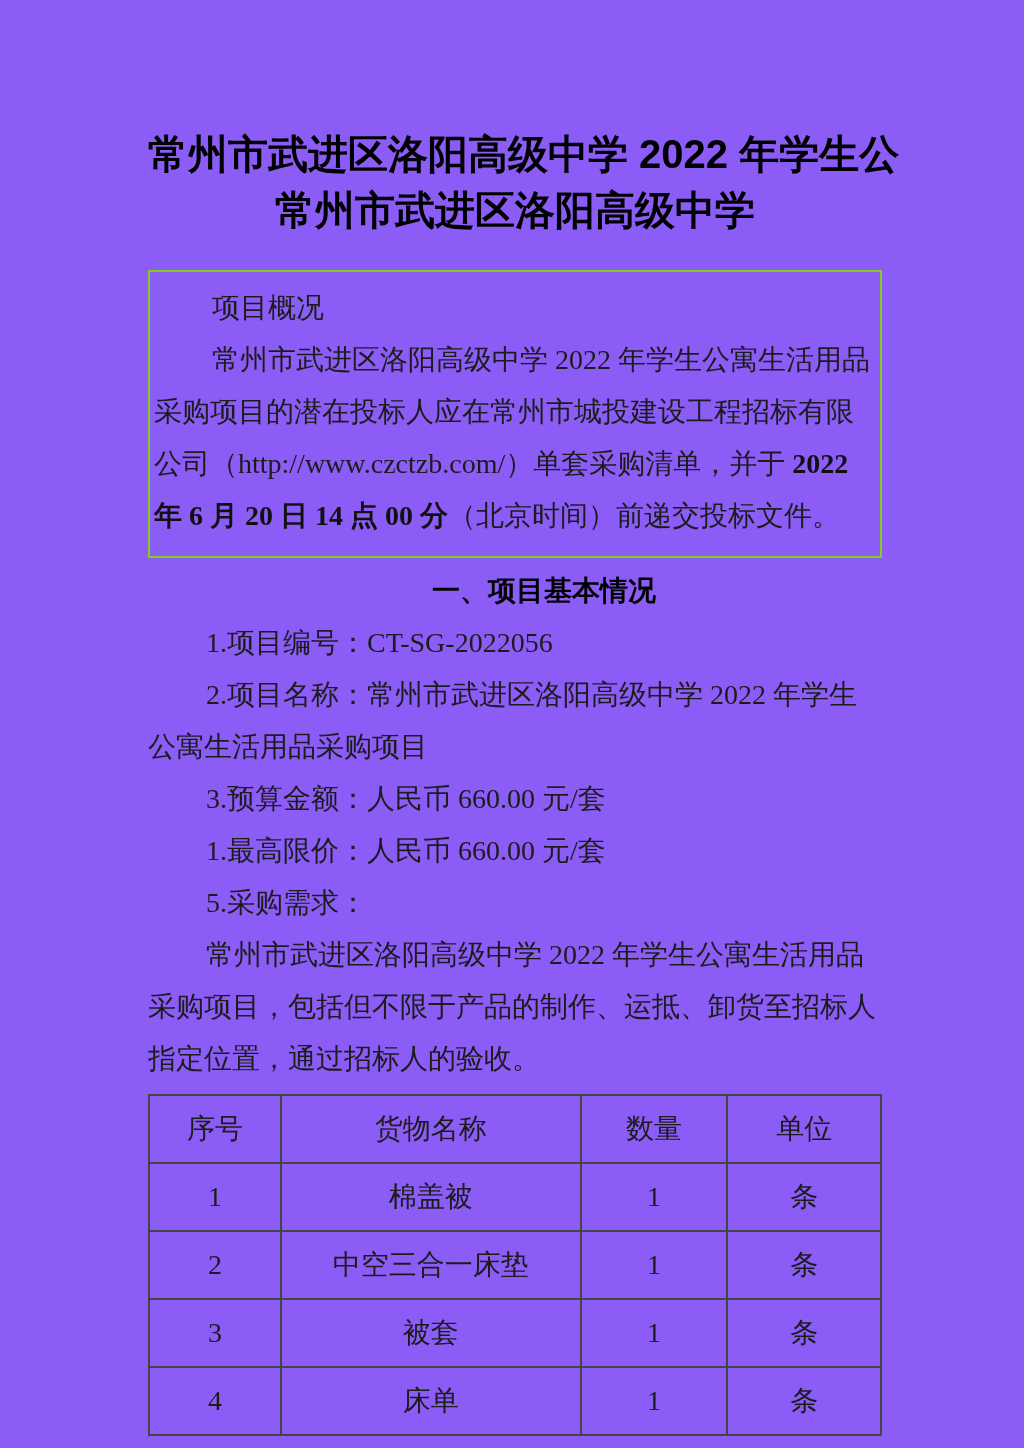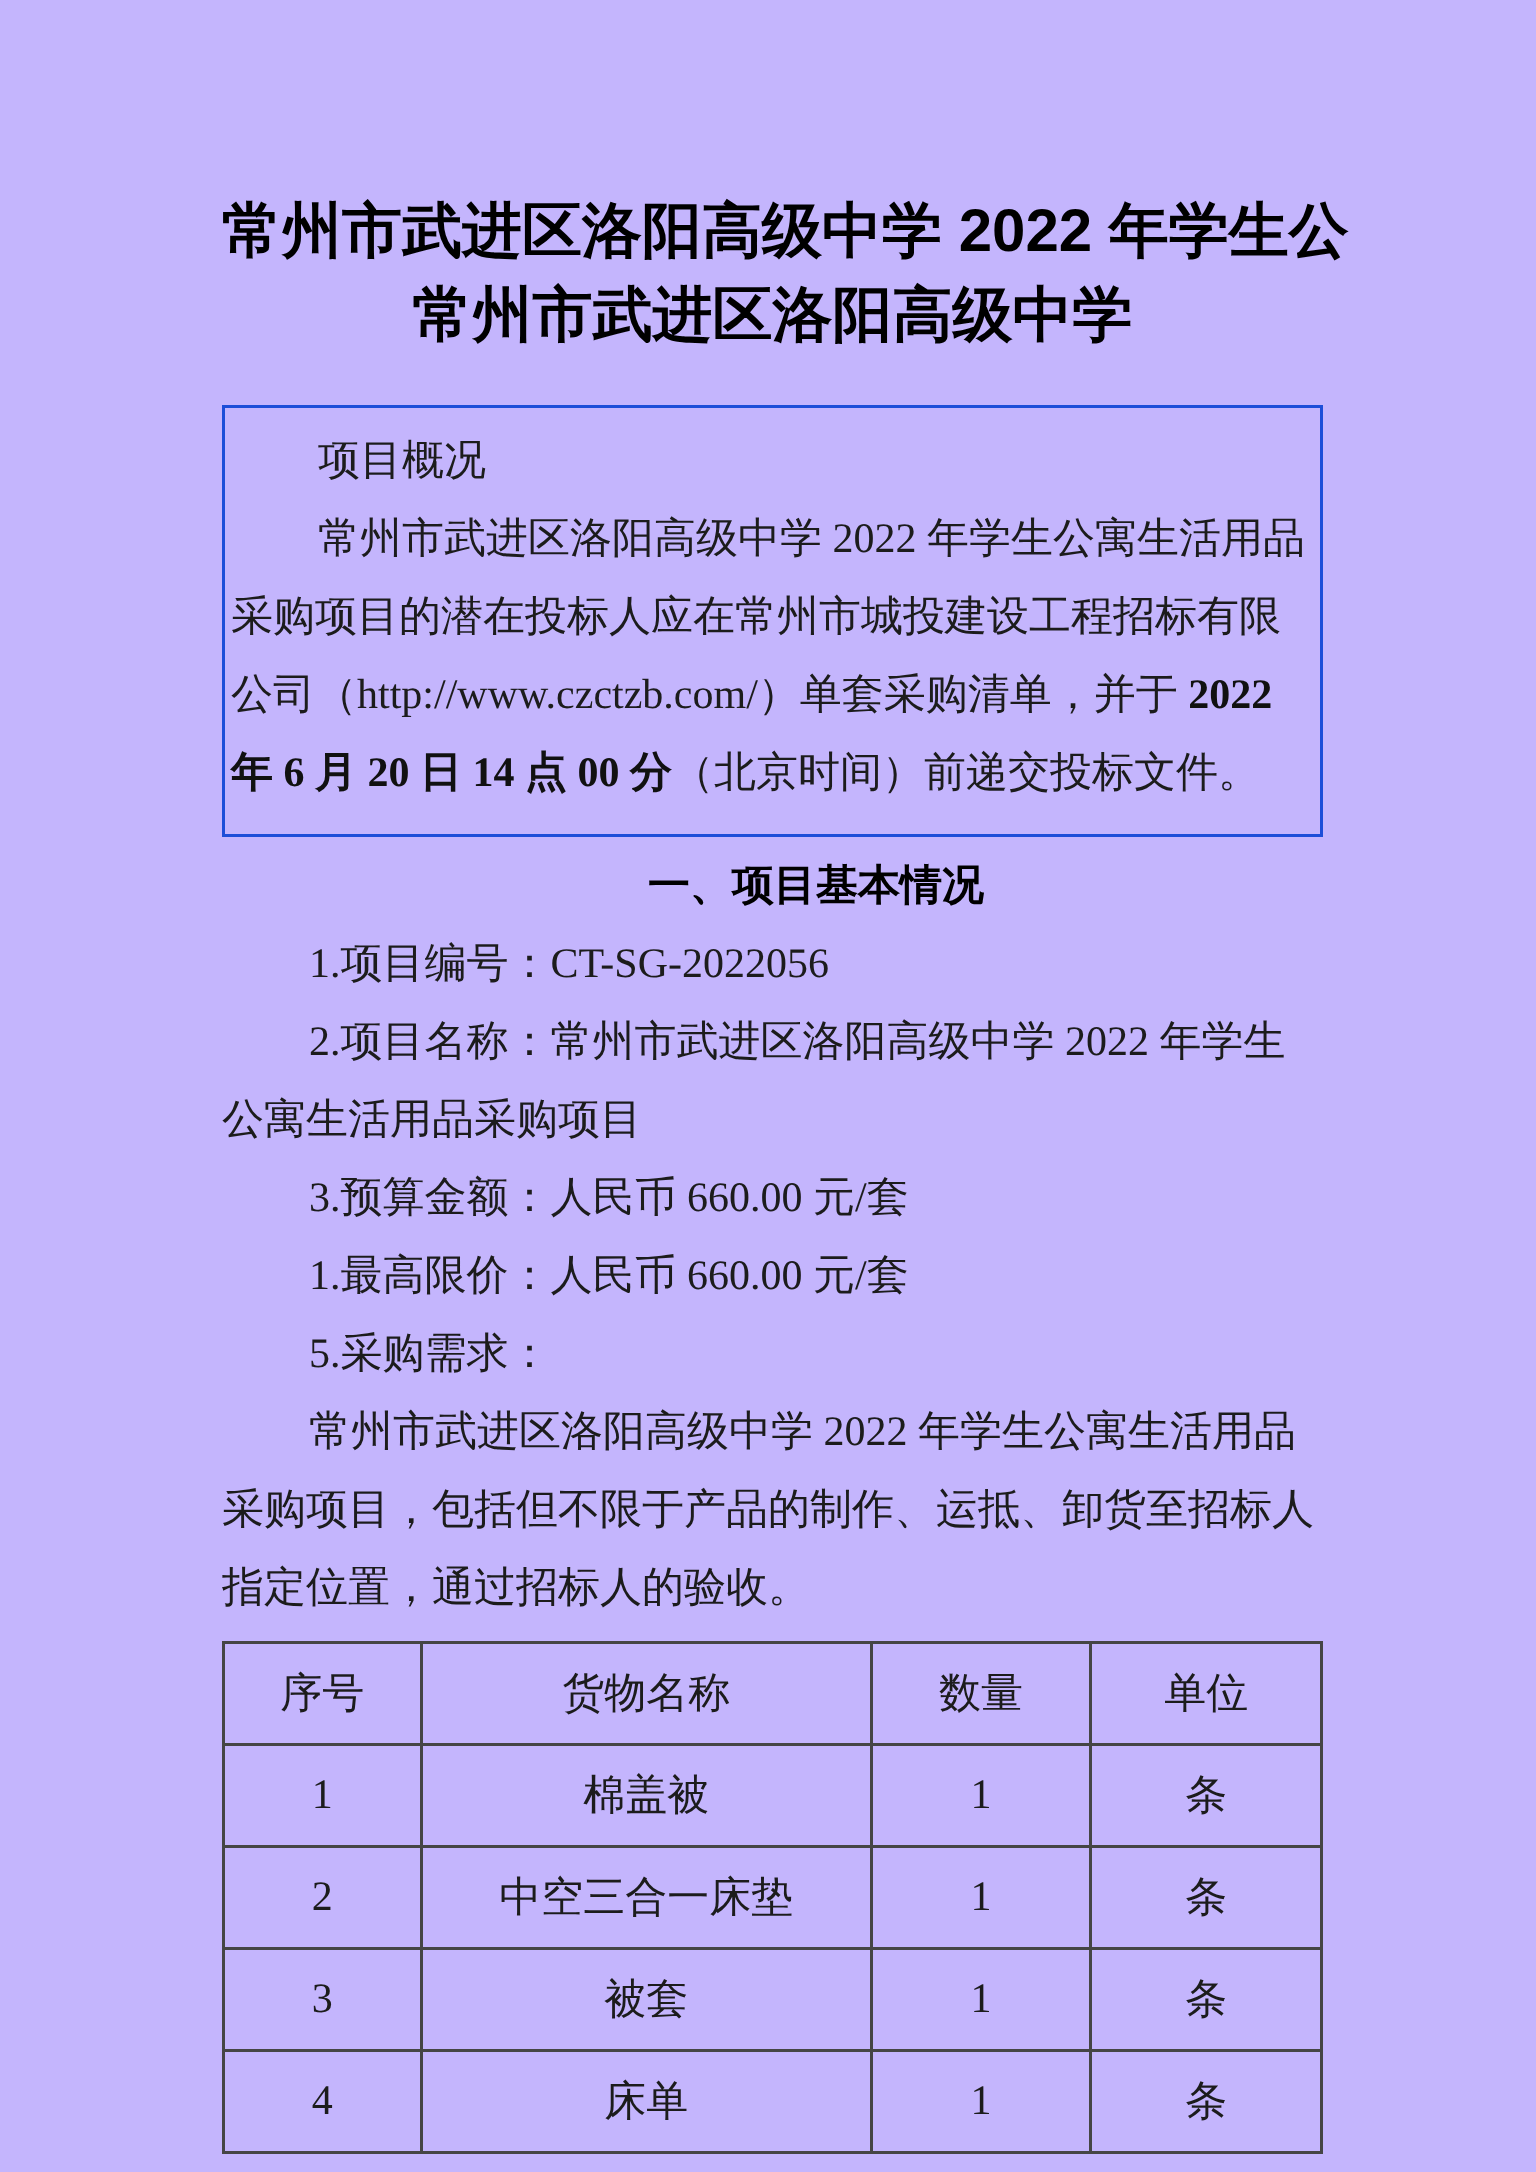--- a/index.html
+++ b/index.html
@@ -7,42 +7,42 @@
   body {
     width: 1024px; height: 1448px;
     background: #ffffff;
     font-family: "Liberation Serif", "DejaVu Serif", serif;
     color: #1c1c1c;
     overflow: hidden;
   }
   .page {
     position: relative;
     width: 1024px; height: 1448px;
-    background: #c4b5fd;
+    background: #8b5cf6;
   }
   .content {
     position: absolute;
     left: 148px; top: 0;
     width: 734px;
   }
   
   .doc-title {
     margin: 126px 0 12px 0;
     text-align: center;
     font-family: "Liberation Sans", "DejaVu Sans", sans-serif;
     font-weight: bold;
     font-size: 40px;
     line-height: 56px;
     color: #000000;
   }
   .doc-title .t-line { display: block; white-space: pre; }
 
   
   .overview-box {
-    border: 2px solid #1d4ed8;
+    border: 2px solid #84cc16;
     padding: 10px 4px 14px 4px;
     margin-top: 32px;
   }
   .line {
     font-size: 28px;
     line-height: 52px;
     white-space: pre;
     color: #1c1c1c;
   }
   .indent { padding-left: 58px; }

